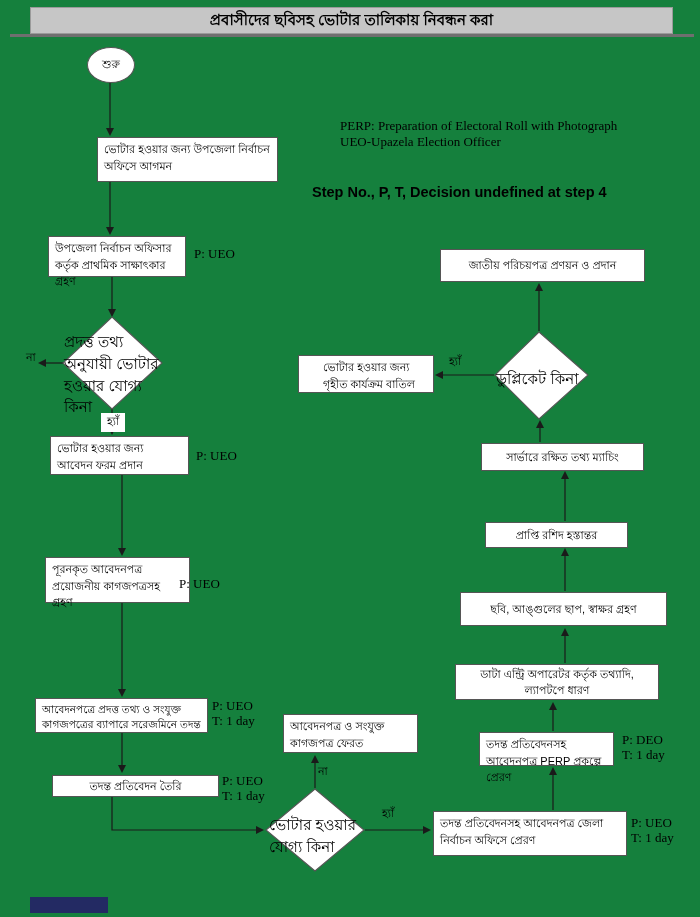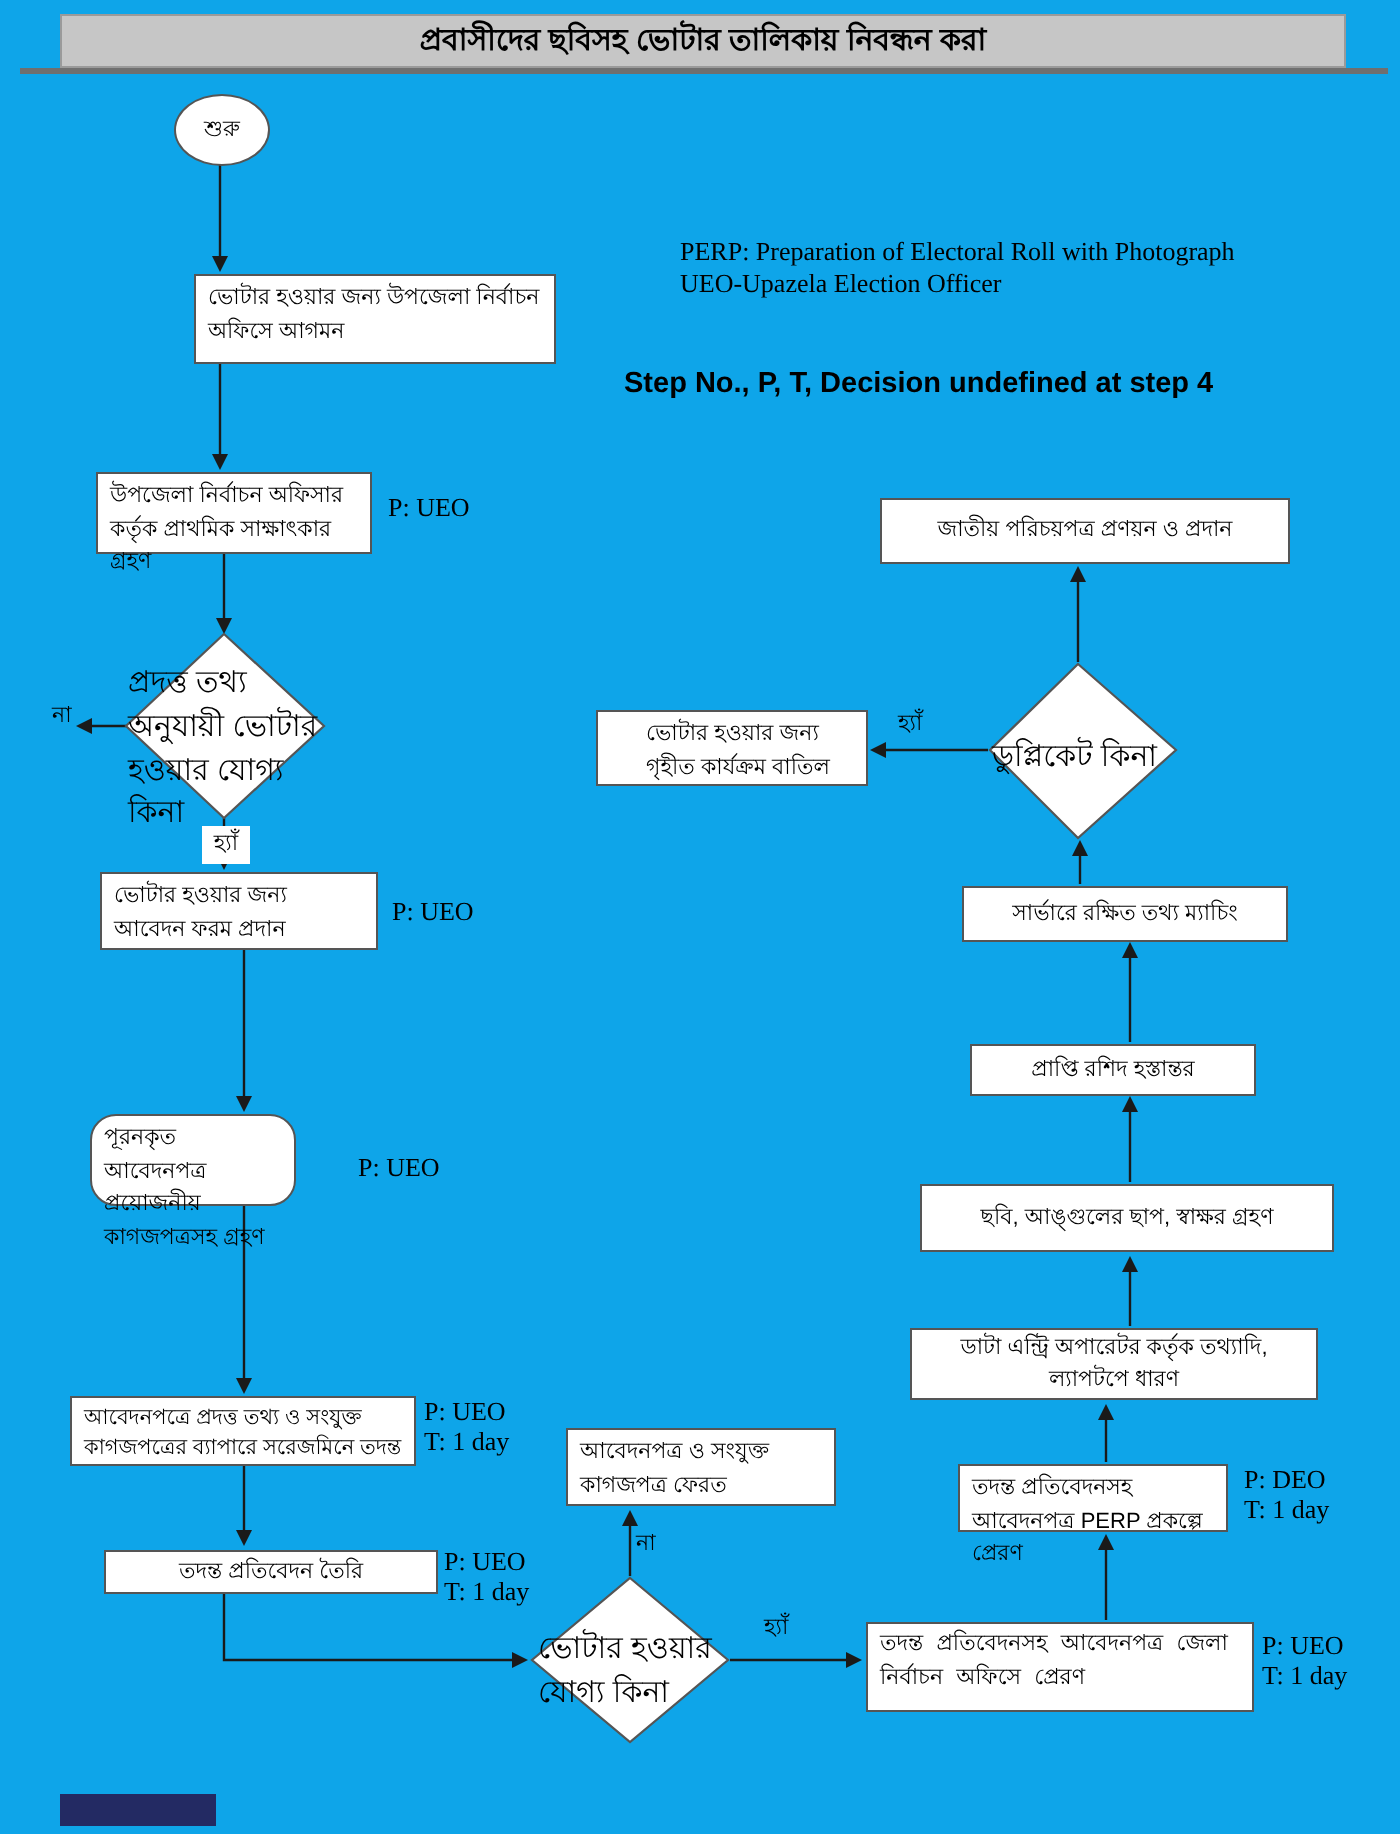--- a/index.html
+++ b/index.html
@@ -1,17 +1,17 @@
 <!DOCTYPE html>
 <html><head>
 <meta charset="utf-8">
 <style>
   html,body{margin:0;padding:0;background:#fff;}
   .page{
-    position:relative;width:700px;height:917px;background:#0ea5e9;overflow:hidden;
+    position:relative;width:700px;height:917px;background:#15803d;overflow:hidden;
     font-family:"Liberation Sans",sans-serif;color:#111;
   }
   .abs{position:absolute;}
   
   .title-bar{
     left:30px;top:7px;width:641px;height:25px;background:#c6c6c6;
     border:1px solid #9a9a9a;display:flex;align-items:center;justify-content:center;
     font-weight:bold;font-size:15px;color:#000;
   }
   .title-underline{left:10px;top:34px;width:684px;height:3px;background:#6f6f6f;}
@@ -106,37 +106,37 @@
   <div class="abs node" style="left:48px;top:236px;width:138px;height:41px;">উপজেলা নির্বাচন অফিসার কর্তৃক প্রাথমিক সাক্ষাৎকার গ্রহণ</div>
   <div class="abs pt" style="left:194px;top:246px;">P: UEO</div>
 
   <div class="abs dtext" style="left:64px;top:331px;width:96px;">প্রদত্ত তথ্য অনুযায়ী ভোটার হওয়ার যোগ্য কিনা</div>
   <div class="abs lbl" style="left:26px;top:349px;">না</div>
   <div class="abs lbl onln" style="left:101px;top:413px;width:24px;">হ্যাঁ</div>
 
   <div class="abs node" style="left:50px;top:436px;width:139px;height:39px;">ভোটার হওয়ার জন্য আবেদন ফরম প্রদান</div>
   <div class="abs pt" style="left:196px;top:448px;">P: UEO</div>
 
-  <div class="abs node" style="left:45px;top:557px;width:103px;height:46px;border-radius:13px;">পূরনকৃত আবেদনপত্র প্রয়োজনীয় কাগজপত্রসহ গ্রহণ</div>
+  <div class="abs node" style="left:45px;top:557px;width:145px;height:46px;">পূরনকৃত আবেদনপত্র প্রয়োজনীয় কাগজপত্রসহ গ্রহণ</div>
   <div class="abs pt" style="left:179px;top:576px;">P: UEO</div>
 
   <div class="abs node" style="left:35px;top:698px;width:173px;height:35px;font-size:10.5px;line-height:1.45;">আবেদনপত্রে প্রদত্ত তথ্য ও সংযুক্ত কাগজপত্রের ব্যাপারে সরেজমিনে তদন্ত</div>
   <div class="abs pt" style="left:212px;top:698px;">P: UEO
 T: 1 day</div>
 
   <div class="abs node center" style="left:52px;top:775px;width:167px;height:22px;">তদন্ত প্রতিবেদন তৈরি</div>
   <div class="abs pt" style="left:222px;top:773px;">P: UEO
 T: 1 day</div>
 
   <div class="abs node" style="left:283px;top:714px;width:135px;height:39px;">আবেদনপত্র ও সংযুক্ত কাগজপত্র ফেরত</div>
   <div class="abs dtext" style="left:269px;top:814px;width:93px;">ভোটার হওয়ার যোগ্য কিনা</div>
   <div class="abs lbl" style="left:318px;top:763px;">না</div>
   <div class="abs lbl" style="left:382px;top:805px;">হ্যাঁ</div>
 
-  <div class="abs node" style="left:433px;top:811px;width:194px;height:45px;font-family:Liberation Mono, monospace;">তদন্ত প্রতিবেদনসহ আবেদনপত্র জেলা নির্বাচন অফিসে প্রেরণ</div>
+  <div class="abs node" style="left:433px;top:811px;width:194px;height:45px;">তদন্ত প্রতিবেদনসহ আবেদনপত্র জেলা নির্বাচন অফিসে প্রেরণ</div>
   <div class="abs pt" style="left:631px;top:815px;">P: UEO
 T: 1 day</div>
 
   <div class="abs node" style="left:479px;top:732px;width:135px;height:34px;">তদন্ত প্রতিবেদনসহ আবেদনপত্র PERP প্রকল্পে প্রেরণ</div>
   <div class="abs pt" style="left:622px;top:732px;">P: DEO
 T: 1 day</div>
 
   <div class="abs node center" style="left:455px;top:664px;width:204px;height:36px;">ডাটা এন্ট্রি অপারেটর কর্তৃক তথ্যাদি, ল্যাপটপে ধারণ</div>
 
   <div class="abs node center" style="left:460px;top:592px;width:207px;height:34px;">ছবি, আঙ্গুলের ছাপ, স্বাক্ষর গ্রহণ</div>

